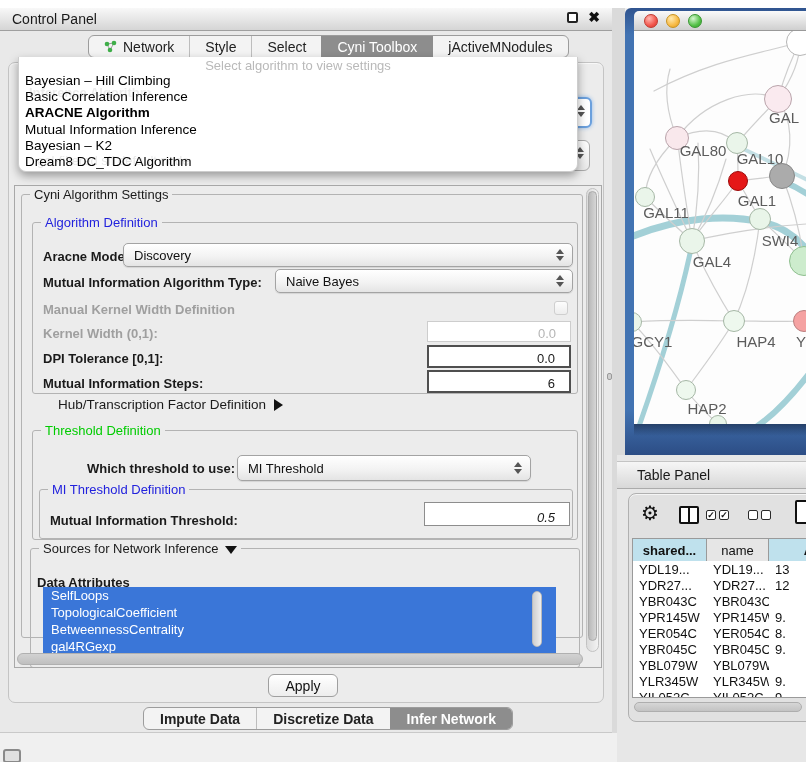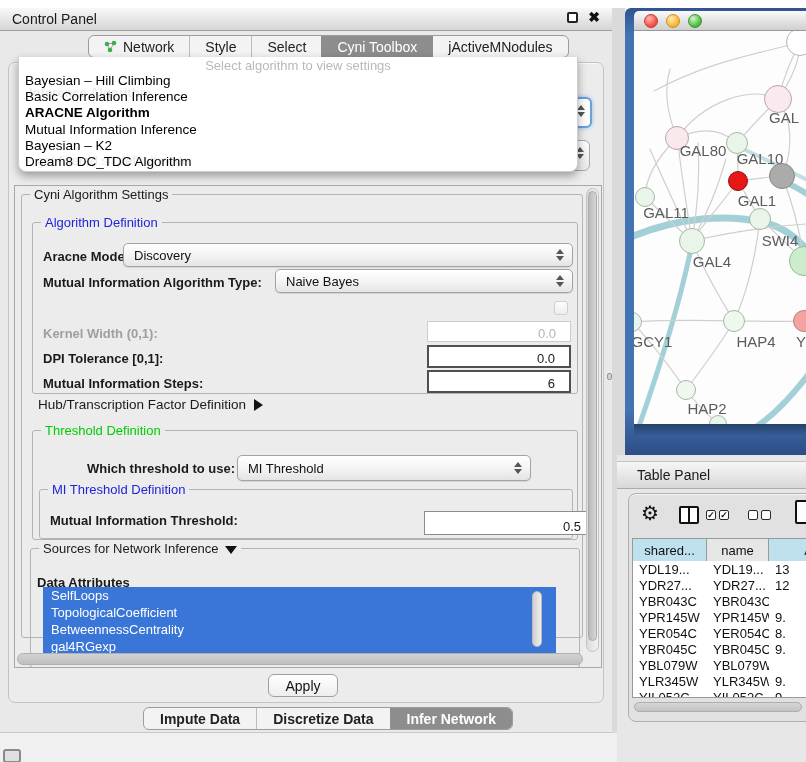--- a/index.html
+++ b/index.html
@@ -163,21 +163,21 @@
   .mini-cb { width:10px; height:10px; border:1.5px solid #2a2a2a; border-radius:2px;
     background:#fff; font-size:9px; font-weight:bold; line-height:8px; text-align:center; color:#111; }
   .page-icon { position:absolute; left:795px; top:500px; width:18px; height:24px;
     border:2px solid #111; border-radius:2px; background:#fff; }
 
   #ntable { position:absolute; left:632px; top:538px; width:174px; height:160px;
     background:#fff; border:1px solid #9a9a9a; border-right:none; overflow:hidden; }
   #tbl-head { display:flex; height:22px; border-bottom:1px solid #9a9a9a; }
   .th { height:22px; border-right:1px solid #9a9a9a; font-size:13px; color:#111;
     display:flex; align-items:center; justify-content:center; flex:none; overflow:hidden; }
-  .th.hl { background:#bfe1ed; }
+  .th.hl { background:#bfe1ed;font-weight:bold; }
   .th.plainbg { background:#e6e6e6; }
   .tr { display:flex; height:16px; }
   .td { height:16px; font-size:13px; color:#111; padding-left:6px; flex:none;
     white-space:nowrap; overflow:hidden; display:flex; align-items:center; }
   .c0 { width:74px; } .c1 { width:62px; } .c2 { width:80px; }
   .tbl-hscroll { position:absolute; left:634px; top:702px; width:168px; height:10px;
     background:linear-gradient(#d6d6d6,#c3c3c3); border:1px solid #aeaeae; border-radius:6px; }
 
   .dock-icon { position:absolute; left:3px; top:749px; width:18px; height:14px;
     border:2px solid #8a8a8a; border-radius:3px; background:#e0e0e0; }
@@ -272,58 +272,59 @@
 
           <span class="flabel" style="left:10px; top:52px;">Mutual Information Algorithm Type:</span>
           <div class="combo" style="left:242px; top:46px; width:298px;">
             <span>Naive Bayes</span>
             <span class="arrows">
                 <span class="arr-up"></span>
                 <span class="arr-dn"></span>
               </span>
           </div>
 
+          <span class="flabel dim" style="left:10px; top:79px;">Manual Kernel Width Definition</span>
           <span class="checkbox" style="left:521px; top:78px;"></span>
 
           <span class="flabel dim" style="left:10px; top:103px;">Kernel Width (0,1):</span>
           <div class="field disabled" style="left:394px; top:98px; width:144px; height:21px;">
             <span>0.0</span>
           </div>
 
           <span class="flabel" style="left:10px; top:128px;">DPI Tolerance [0,1]:</span>
           <div class="field enabled" style="left:394px; top:122px; width:144px; height:23px;">
             <span>0.0</span>
           </div>
 
           <span class="flabel" style="left:10px; top:153px;">Mutual Information Steps:</span>
           <div class="field enabled" style="left:394px; top:147px; width:144px; height:23px;">
             <span>6</span>
           </div>
         </div>
 
-        <div style="position:absolute; left:16px; top:202px; font-size:13.5px; color:#1a1a1a;">
+        <div style="position:absolute; left:36px; top:202px; font-size:13.5px; color:#1a1a1a;">
           <span>Hub/Transcription Factor Definition</span><span class="tri-right"></span>
         </div>
 
         <div class="group" style="left:10px; top:235px; width:546px; height:110px;">
           <span class="glabel green">Threshold Definition</span>
 
           <span class="flabel" style="left:54px; top:30px;">Which threshold to use:</span>
           <div class="combo" style="left:204px; top:24px; width:294px; height:26px;">
             <span>MI Threshold</span>
             <span class="arrows">
                 <span class="arr-up"></span>
                 <span class="arr-dn"></span>
               </span>
           </div>
 
           <div class="group" style="left:6px; top:58px; width:534px; height:50px;">
             <span class="glabel blue">MI Threshold Definition</span>
             <span class="flabel" style="left:10px; top:23px;">Mutual Information Threshold:</span>
-            <div class="field thin" style="left:384px; top:21px; width:172px; height:24px;">
+            <div class="field thin" style="left:384px; top:12px; width:146px; height:24px;font-style:italic;">
               <span>0.5</span>
             </div>
           </div>
         </div>
 
         <div class="group" style="left:8px; top:353px; width:550px; height:120px;">
           <span class="glabel">
             <span>Sources for Network Inference</span><span class="tri-down"></span>
           </span>
           <span class="flabel" style="left:6px; top:15px;margin-top:11px;">Data Attributes</span>

